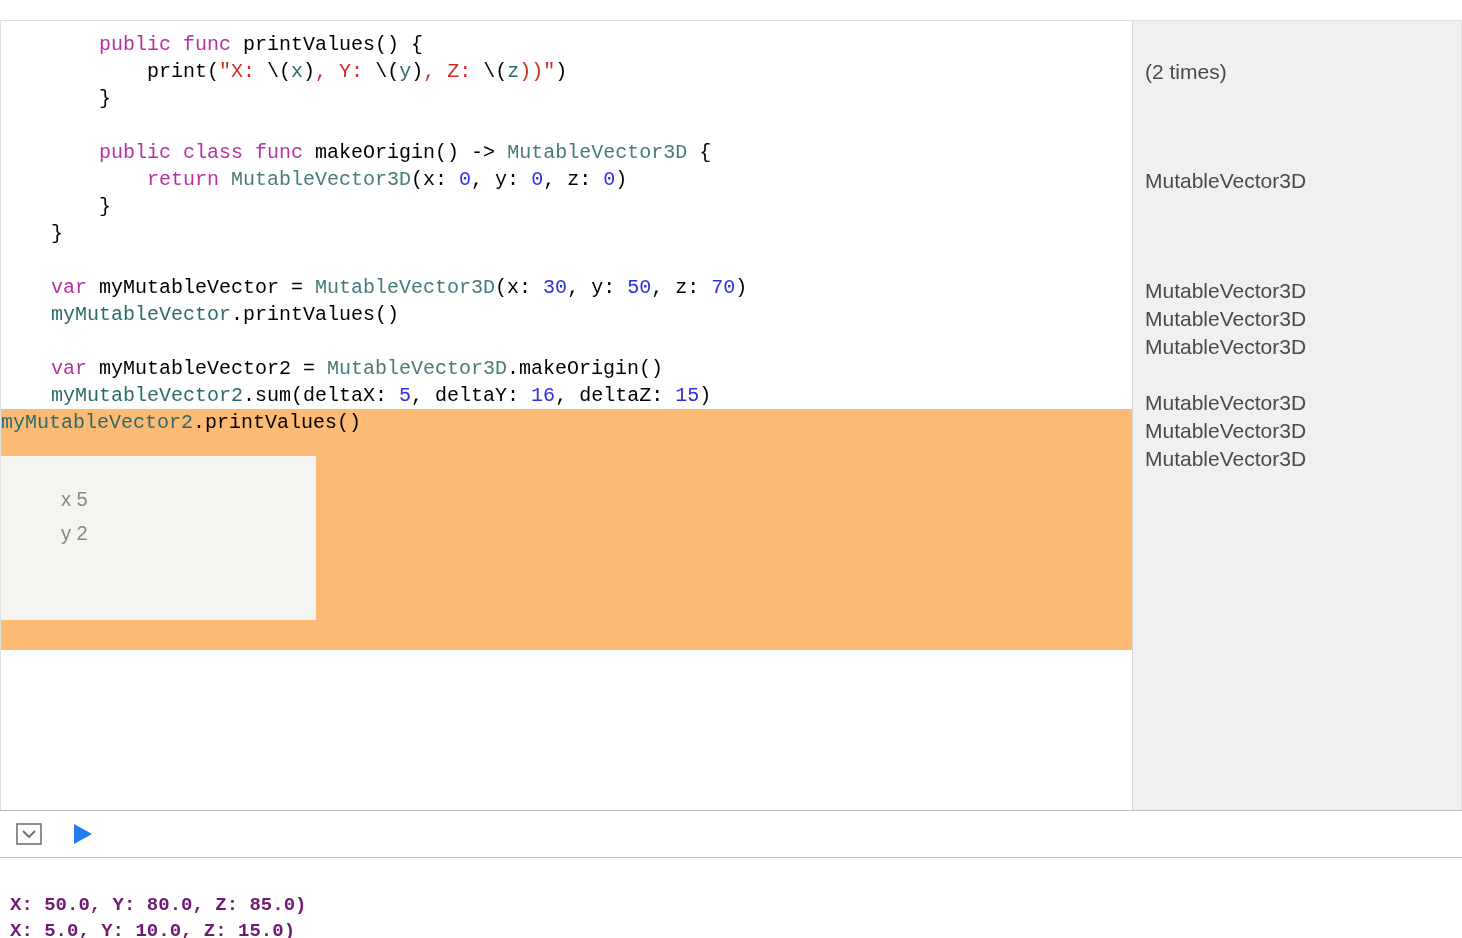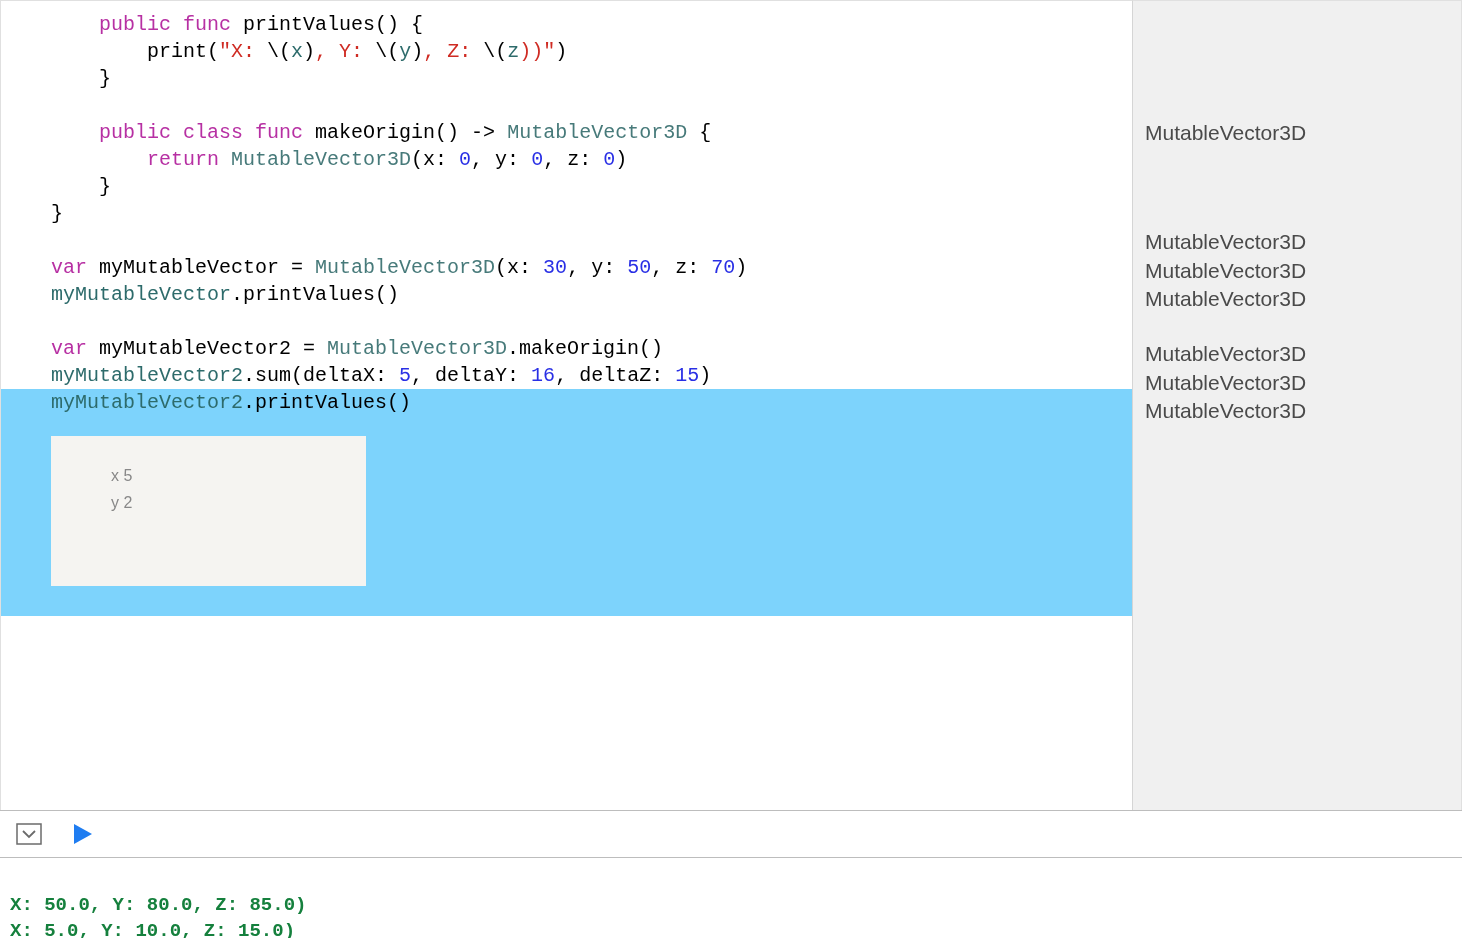--- a/index.html
+++ b/index.html
@@ -14,20 +14,21 @@
       color: #000000;
       width: 1462px;
       height: 938px;
       display: flex;
       flex-direction: column;
     }
     .editor-container {
       display: flex;
       flex: 1;
       overflow: hidden;
+      margin-top: 20px;
     }
     .code-area {
       flex: 1;
       padding: 10px 0 10px 50px;
       background: #ffffff;
       position: relative;
       border-left: 1px solid #e0e0e0;
       border-top: 1px solid #e0e0e0;
     }
     .results-area {
@@ -55,30 +56,29 @@
     .str { color: #cf2b23; }
     .num { color: #292fe5; }
     .escape { color: #000000; }
     .ident { color: #2d6b6b; }
     .inline-panel {
       margin: 20px 0 20px 0;
       background: #f5f4f1;
       padding: 26px 60px 70px 60px;
       width: 315px;
       font-family: "Helvetica Neue", Arial, sans-serif;
-      font-size: 16px;
+      font-size: 20px;
       color: #888888;
     }
     .inline-panel div {
       line-height: 1.7;
     }
     .highlighted-block {
-      background: #7dd3fc;
+      background: #fdba74;
       margin-left: -50px;
-      padding-left: 50px;
       padding-bottom: 10px;
     }
     .toolbar {
       height: 48px;
       background: #ffffff;
       border-top: 1px solid #bdbdbd;
       border-bottom: 1px solid #bdbdbd;
       display: flex;
       align-items: center;
       padding: 0 16px;
@@ -91,21 +91,21 @@
       cursor: pointer;
     }
     .console {
       height: 80px;
       background: #ffffff;
       padding: 6px 10px;
       font-family: Menlo, Monaco, "Courier New", monospace;
       font-size: 19px;
       font-weight: bold;
       line-height: 1.4;
-      color: #15803d;
+      color: #701a75;
       white-space: pre;
       border-top: 1px solid #ffffff;
     }
   </style>
 </head>
 <body>
 
 <div class="editor-container">
   <div class="code-area">
     <div class="code-line">    <span class="kw">public</span> <span class="kw">func</span><span> printValues() {</span></div>
@@ -126,20 +126,21 @@
       <div class="code-line"><span class="ident">myMutableVector2</span><span>.printValues()</span></div>
       <div class="inline-panel">
         <div>x 5</div>
         <div>y 2</div>
       </div>
     </div>
   </div>
 
   <div class="results-area">
     <div class="result-line"></div>
+    <div class="result-line">(2 times)</div>
     <div class="result-line"></div>
     <div class="result-line"></div>
     <div class="result-line"></div>
     <div class="result-line">MutableVector3D</div>
     <div class="result-line"></div>
     <div class="result-line"></div>
     <div class="result-line"></div>
     <div class="result-line">MutableVector3D</div>
     <div class="result-line">MutableVector3D</div>
     <div class="result-line">MutableVector3D</div>

